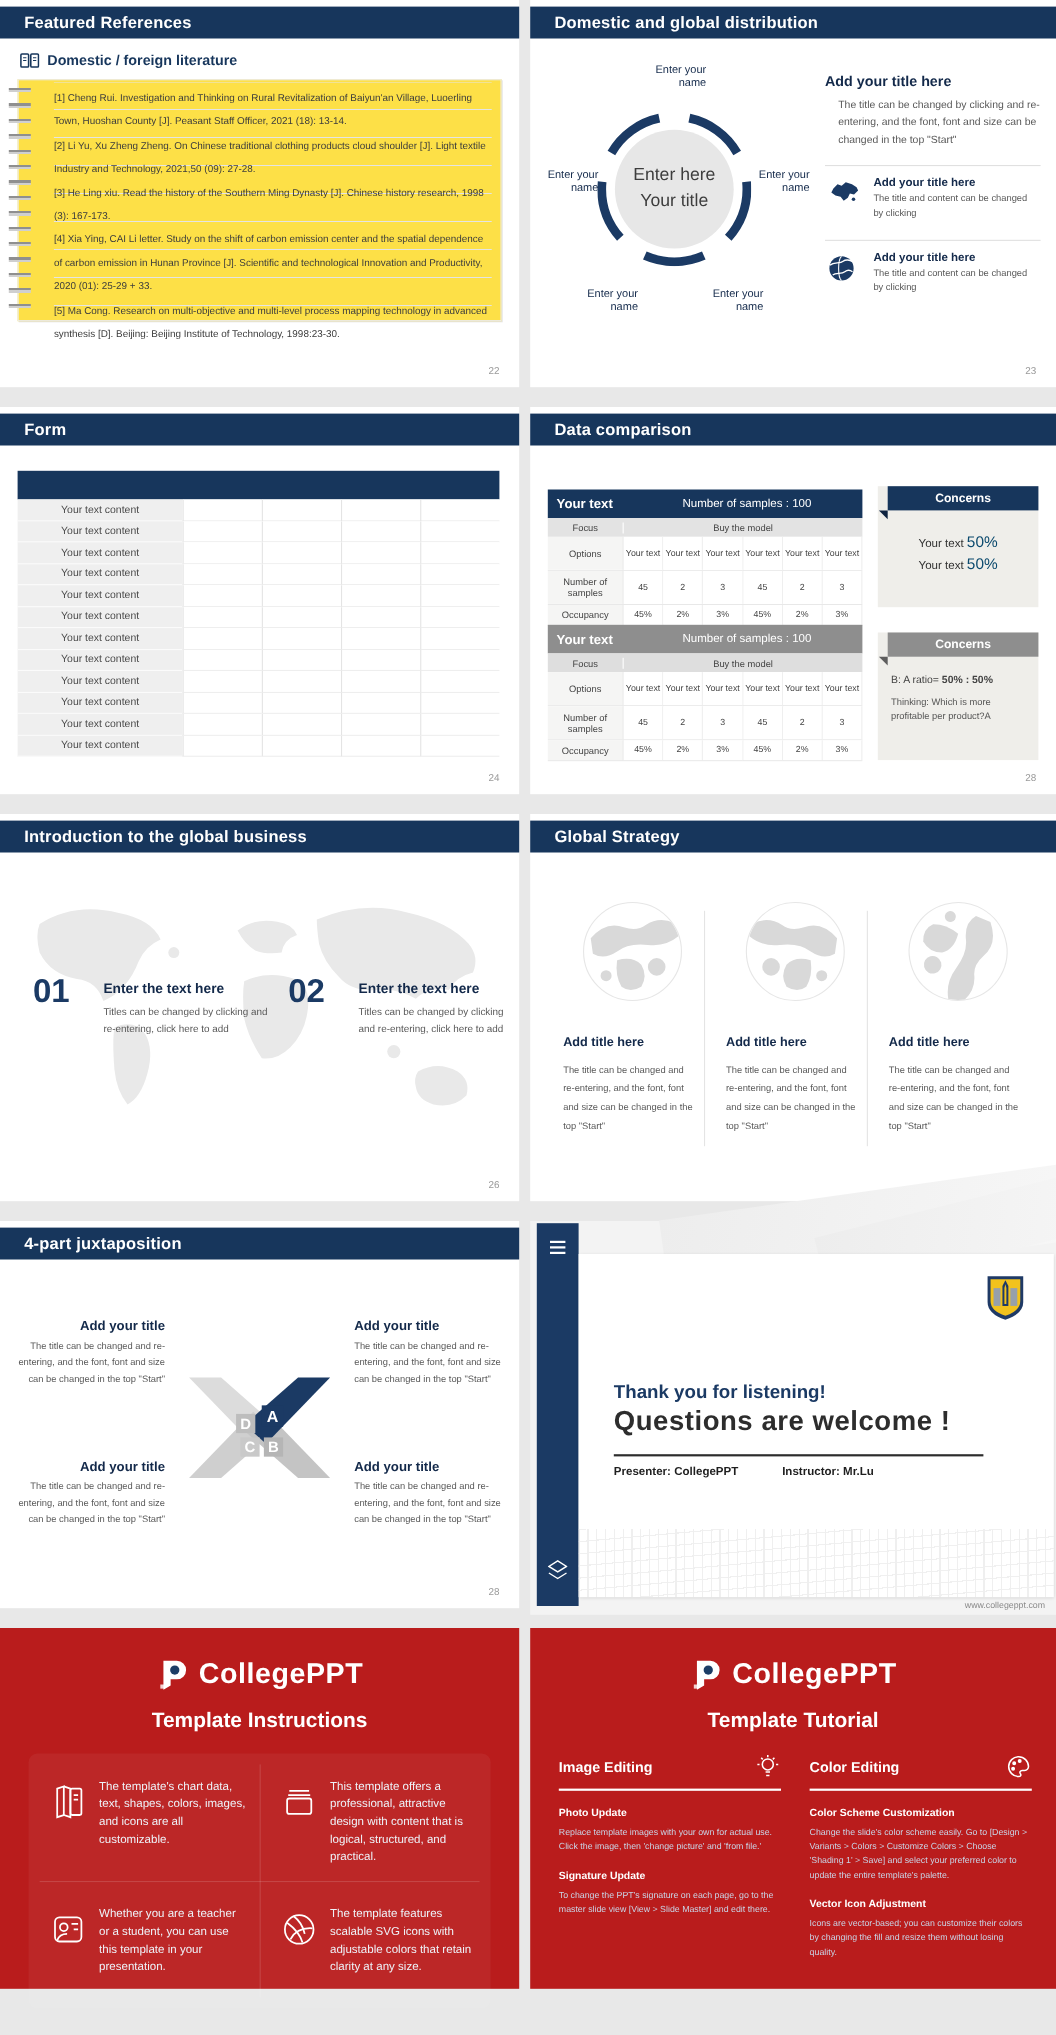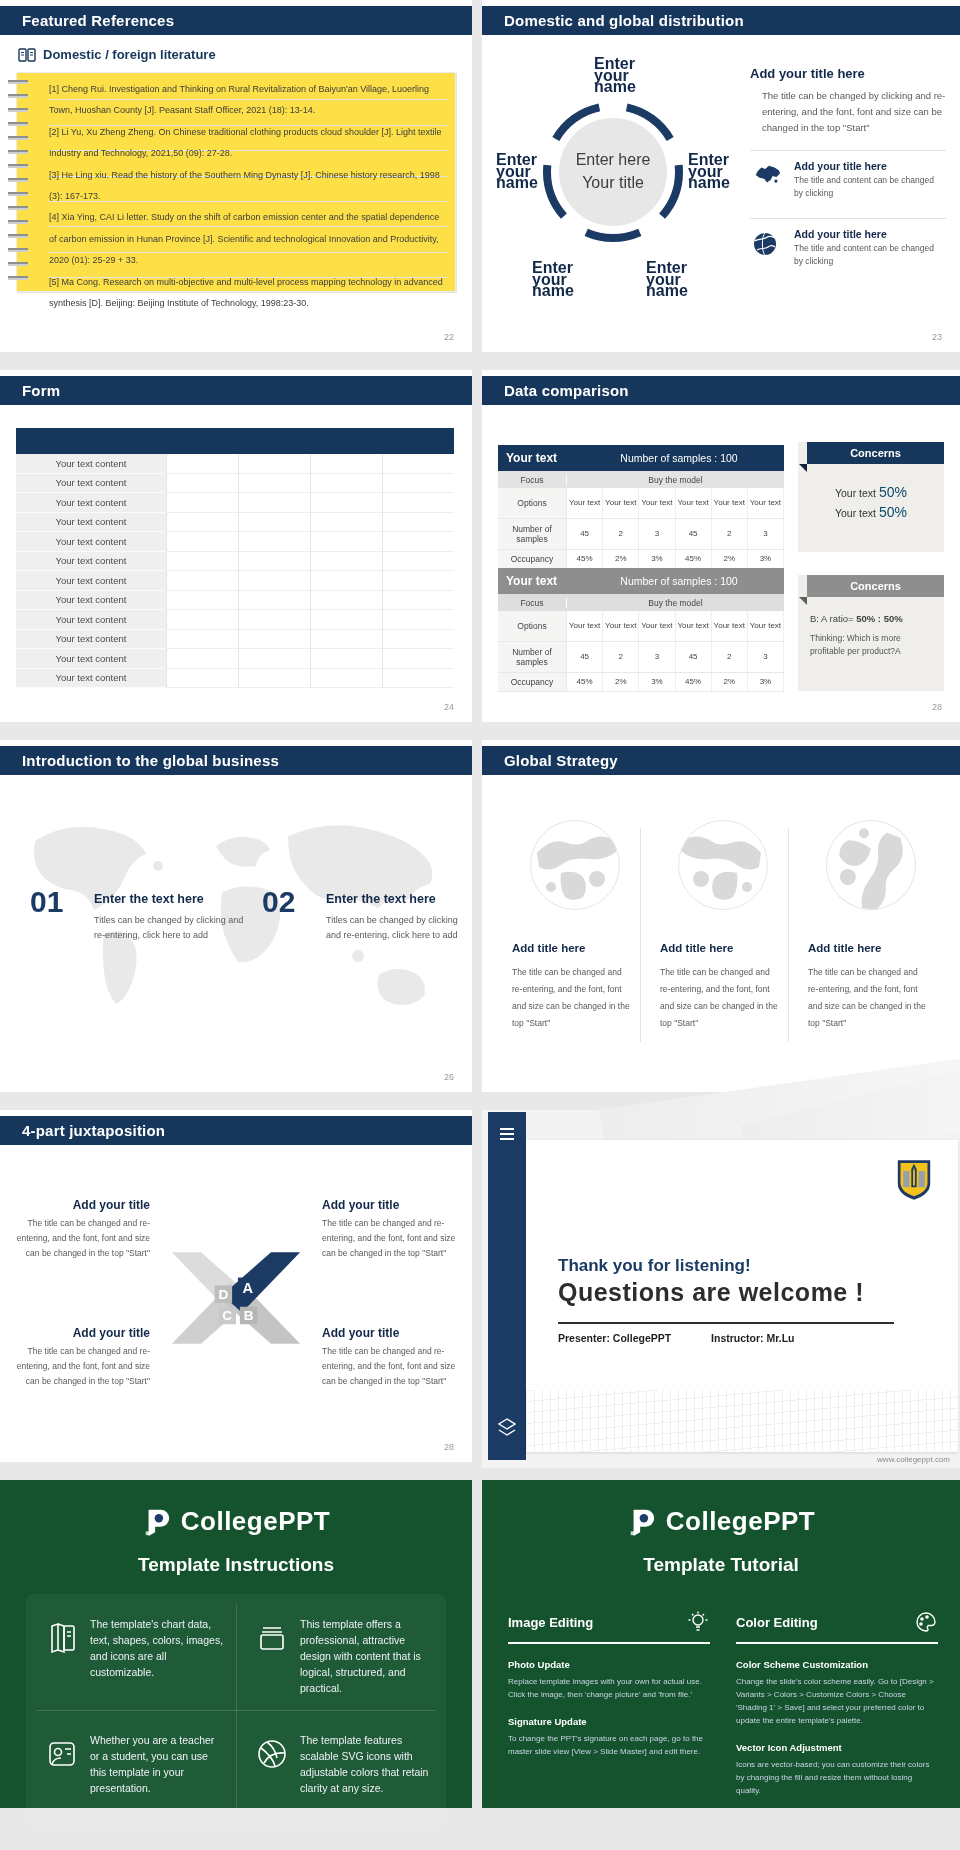--- a/index.html
+++ b/index.html
@@ -16,21 +16,21 @@
   .sheet{position:absolute;left:16px;top:72px;width:438px;height:218px;background:#fde047;
          border:1px solid #ececec;box-shadow:1px 1px 0 #e3e3e3;}
   .coils{position:absolute;left:-9px;top:4px;width:20px;height:208px;
          background:repeating-linear-gradient(180deg,transparent 0 3px,#8f8f8f 3px 5px,#cfcfcf 5px 7px,transparent 7px 14px);}
   .refs{position:absolute;left:32px;top:2px;right:8px;bottom:2px;font-size:9px;color:#3c3c3c;
         line-height:21.4px;padding-top:4px;
         background-image:repeating-linear-gradient(to bottom,transparent 0 24.4px,#e4e4e4 24.4px 25.4px);}
   .ref{display:block;}
   
   .circlewrap{position:absolute;left:16px;top:52px;width:240px;height:256px;}
-  .cname{position:absolute;width:48px;text-align:left;font-size:16px;font-weight:bold;
+  .cname{position:absolute;width:48px;text-align:right;font-size:10px;font-weight:normal;
          color:#13294a;line-height:11.5px;}
   .ccenter{position:absolute;left:55px;top:96px;width:120px;text-align:center;color:#3d3d3d;
            font-size:16px;line-height:23px;}
   .rcol{position:absolute;left:268px;top:0;width:196px;height:352px;}
   .rtitle{position:absolute;left:0;top:66px;font-size:13px;font-weight:bold;color:#13294a;}
   .rbody{position:absolute;left:12px;top:88px;width:192px;font-size:9.5px;color:#595959;line-height:16px;}
   .ritem{position:absolute;left:0;width:196px;border-top:1px solid #e0e0e0;padding-top:9px;}
   .ritem .ric{position:absolute;left:2px;top:12px;}
   .rititle{margin-left:44px;font-size:10.5px;font-weight:bold;color:#13294a;}
   .ribody{margin-left:44px;margin-top:2px;width:140px;font-size:8.5px;color:#595959;line-height:12.5px;}
@@ -92,32 +92,32 @@
               box-shadow:0 1px 3px rgba(0,0,0,.12);}
   .mesh{position:absolute;left:0;right:0;bottom:0;height:62px;opacity:.45;
     background-image:repeating-linear-gradient(90deg,#dcdcdc 0 1px,transparent 1px 8px),
                      repeating-linear-gradient(175deg,#e0e0e0 0 1px,transparent 1px 11px);}
   .tk1{position:absolute;left:32px;top:116px;font-size:17px;font-weight:bold;color:#1b3a64;}
   .tk2{position:absolute;left:32px;top:138px;font-size:25px;font-weight:bold;color:#2d2d2d;letter-spacing:.5px;}
   .tkrule{position:absolute;left:32px;top:182px;width:336px;height:2px;background:#2d2d2d;}
   .tkpres{position:absolute;left:32px;top:192px;font-size:10.5px;font-weight:bold;color:#1f1f1f;}
   .tkurl{position:absolute;right:10px;bottom:4px;font-size:8px;color:#8a8a8a;}
   
-  .panel{position:absolute;height:328px;background:#14532d;color:#fff;}
+  .panel{position:absolute;height:328px;background:#b91c1c;color:#fff;}
   .brandrow{position:absolute;left:0;right:0;top:26px;display:flex;align-items:center;justify-content:center;gap:9px;}
   .brandtext{font-size:26px;font-weight:bold;letter-spacing:.5px;}
   .paneltitle{position:absolute;left:0;right:0;top:74px;text-align:center;font-size:19px;font-weight:bold;}
   .instrgrid{position:absolute;left:26px;top:114px;width:420px;height:232px;
              background:rgba(255,255,255,.05);border-radius:8px;}
   .instrgrid .gv{position:absolute;left:210px;top:10px;bottom:10px;width:1px;background:rgba(255,255,255,.14);}
   .instrgrid .gh{position:absolute;top:116px;left:10px;right:10px;height:1px;background:rgba(255,255,255,.14);}
   .iitem{position:absolute;width:210px;height:116px;}
   .iitem .iic{position:absolute;left:18px;top:26px;}
   .iitem .itx{position:absolute;left:64px;top:22px;width:136px;font-size:10.5px;line-height:16px;color:#eef2f8;}
-  .tutcols{position:absolute;left:26px;top:114px;right:22px;display:flex;gap:26px;margin-top:16px;}
+  .tutcols{position:absolute;left:26px;top:114px;right:22px;display:flex;gap:26px;}
   .tutcol{flex:1;}
   .tuthead{display:flex;align-items:center;justify-content:space-between;border-bottom:2px solid #fff;
            padding-bottom:8px;}
   .tuthead .th{font-size:13px;font-weight:bold;}
   .tsec-t{margin-top:15px;font-size:9.5px;font-weight:bold;color:#fff;}
   .tsec-b{margin-top:5px;font-size:8px;line-height:13px;color:#c9d4e6;}
   svg{display:block;}
 </style>
 </head>
 <body>

